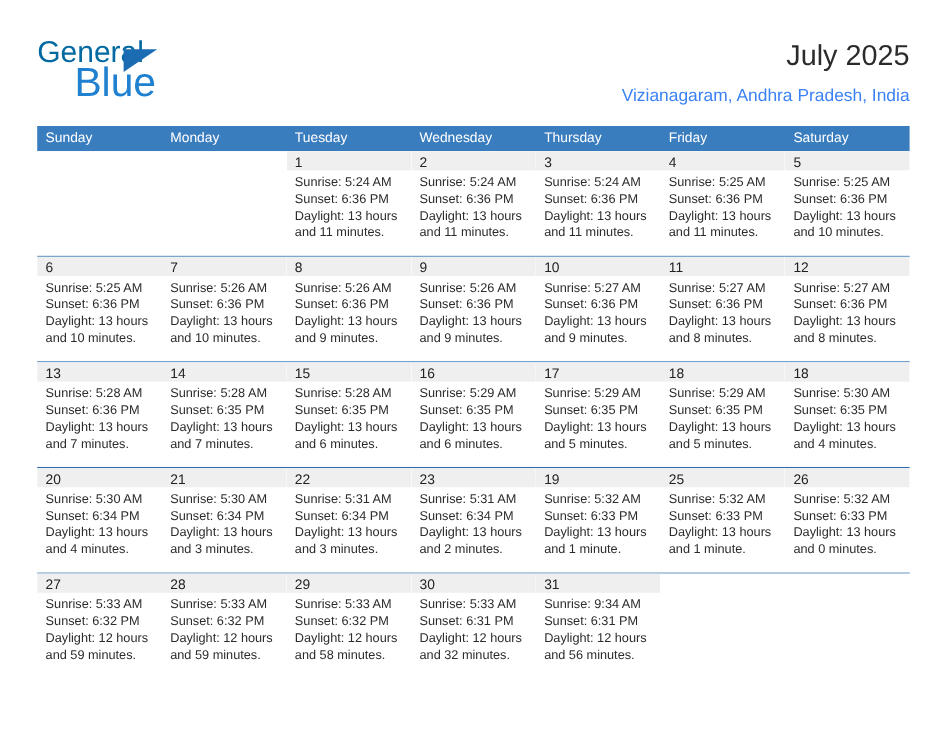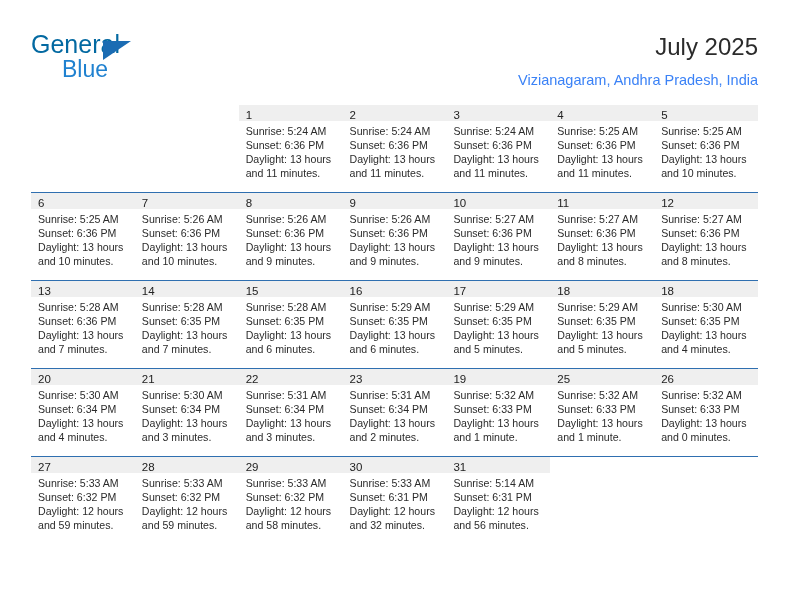--- a/index.html
+++ b/index.html
@@ -53,21 +53,21 @@
     top: 11px;
     width: 0;
     height: 0;
     border-left: 28px solid #1b6cb3;
     border-bottom: 19px solid transparent;
   }
   .brand-blue {
     position: absolute;
     left: 31px;
     top: 25px;
-    font-size: 23px;
+    font-size: 34px;
     color: #1f81d0;
     line-height: 28px;
   }
 
   .title-block {
     position: absolute;
     right: 0px;
     top: 0px;
     text-align: right;
   }
@@ -166,20 +166,29 @@
     </div>
 
     <div class="title-block">
       <div class="month-title">July 2025</div>
       <div class="location-subtitle">Vizianagaram, Andhra Pradesh, India</div>
     </div>
 
   </div>
 
   <div class="calendar">
+    <div class="weekday-header">
+        <div class="weekday-cell">Sunday</div>
+        <div class="weekday-cell">Monday</div>
+        <div class="weekday-cell">Tuesday</div>
+        <div class="weekday-cell">Wednesday</div>
+        <div class="weekday-cell">Thursday</div>
+        <div class="weekday-cell">Friday</div>
+        <div class="weekday-cell">Saturday</div>
+      </div>
     <div id="weeks-container">
         <div class="week-row first">
           <div class="day-cell">
             <div class="daynum-band"><span class="daynum"></span></div>
           </div>
           <div class="day-cell">
             <div class="daynum-band"><span class="daynum"></span></div>
           </div>
           <div class="day-cell filled">
             <div class="daynum-band"><span class="daynum">1</span></div>
@@ -455,21 +464,21 @@
             <div class="day-info">
               <div>Sunrise: 5:33 AM</div>
               <div>Sunset: 6:31 PM</div>
               <div>Daylight: 12 hours</div>
               <div>and 32 minutes.</div>
             </div>
           </div>
           <div class="day-cell filled">
             <div class="daynum-band"><span class="daynum">31</span></div>
             <div class="day-info">
-              <div>Sunrise: 5:14 AM</div>
+              <div>Sunrise: 9:34 AM</div>
               <div>Sunset: 6:31 PM</div>
               <div>Daylight: 12 hours</div>
               <div>and 56 minutes.</div>
             </div>
           </div>
           <div class="day-cell">
             <div class="daynum-band"><span class="daynum"></span></div>
           </div>
           <div class="day-cell">
             <div class="daynum-band"><span class="daynum"></span></div>

